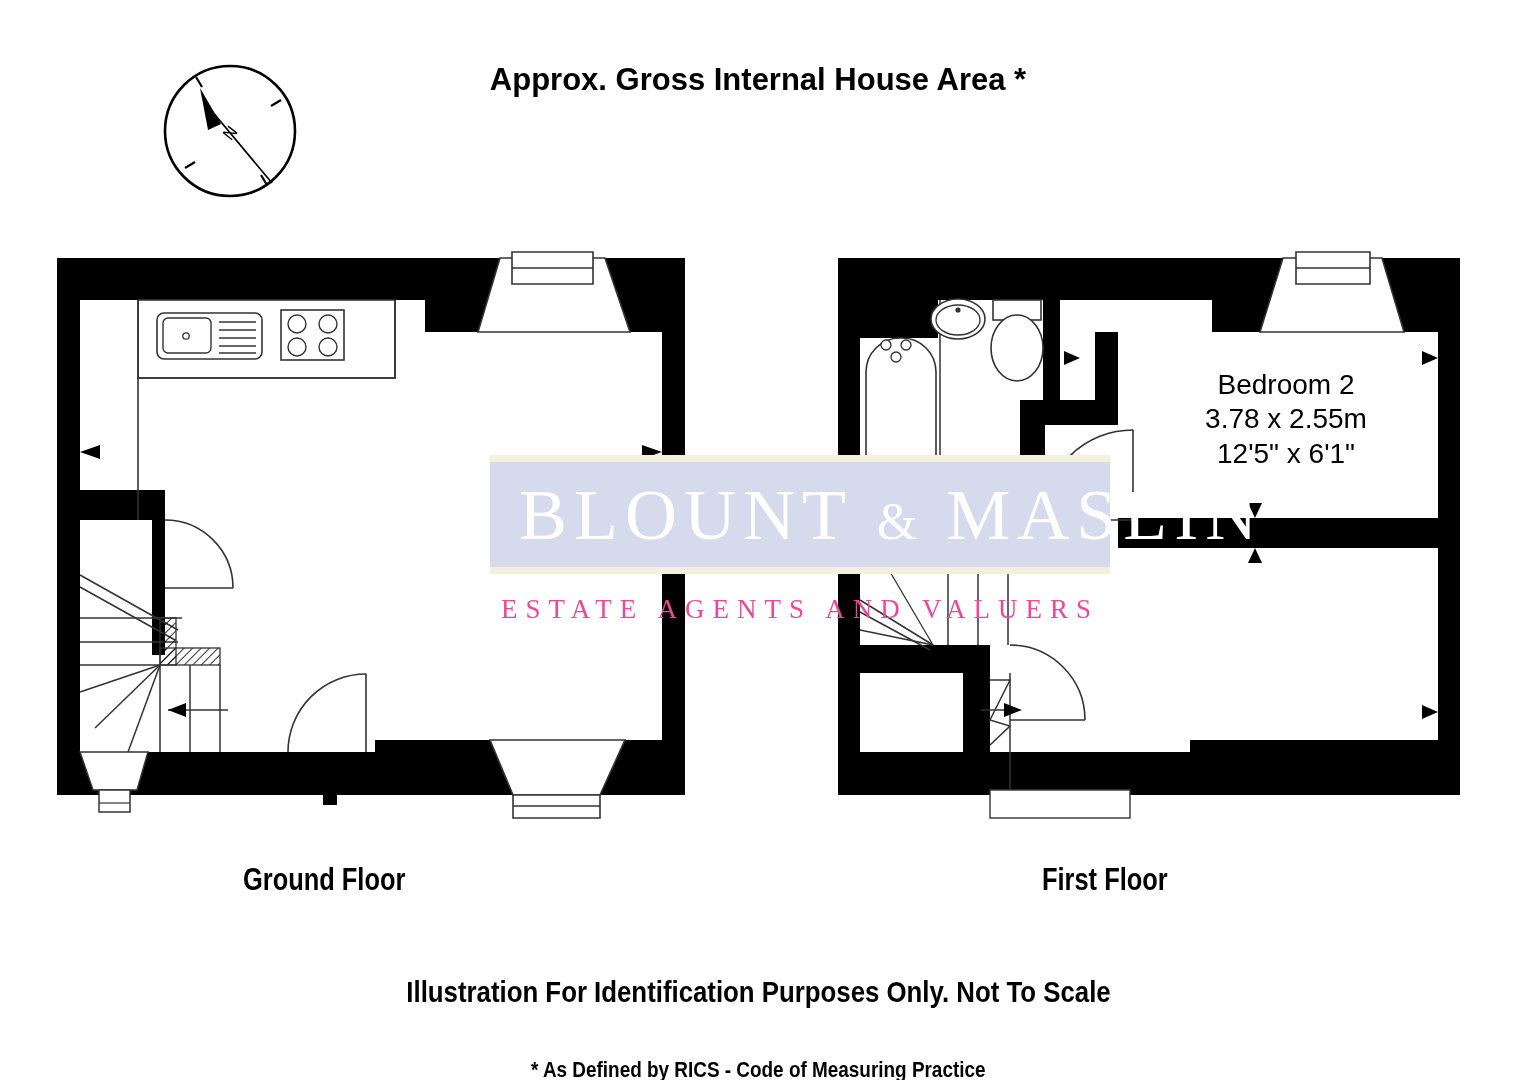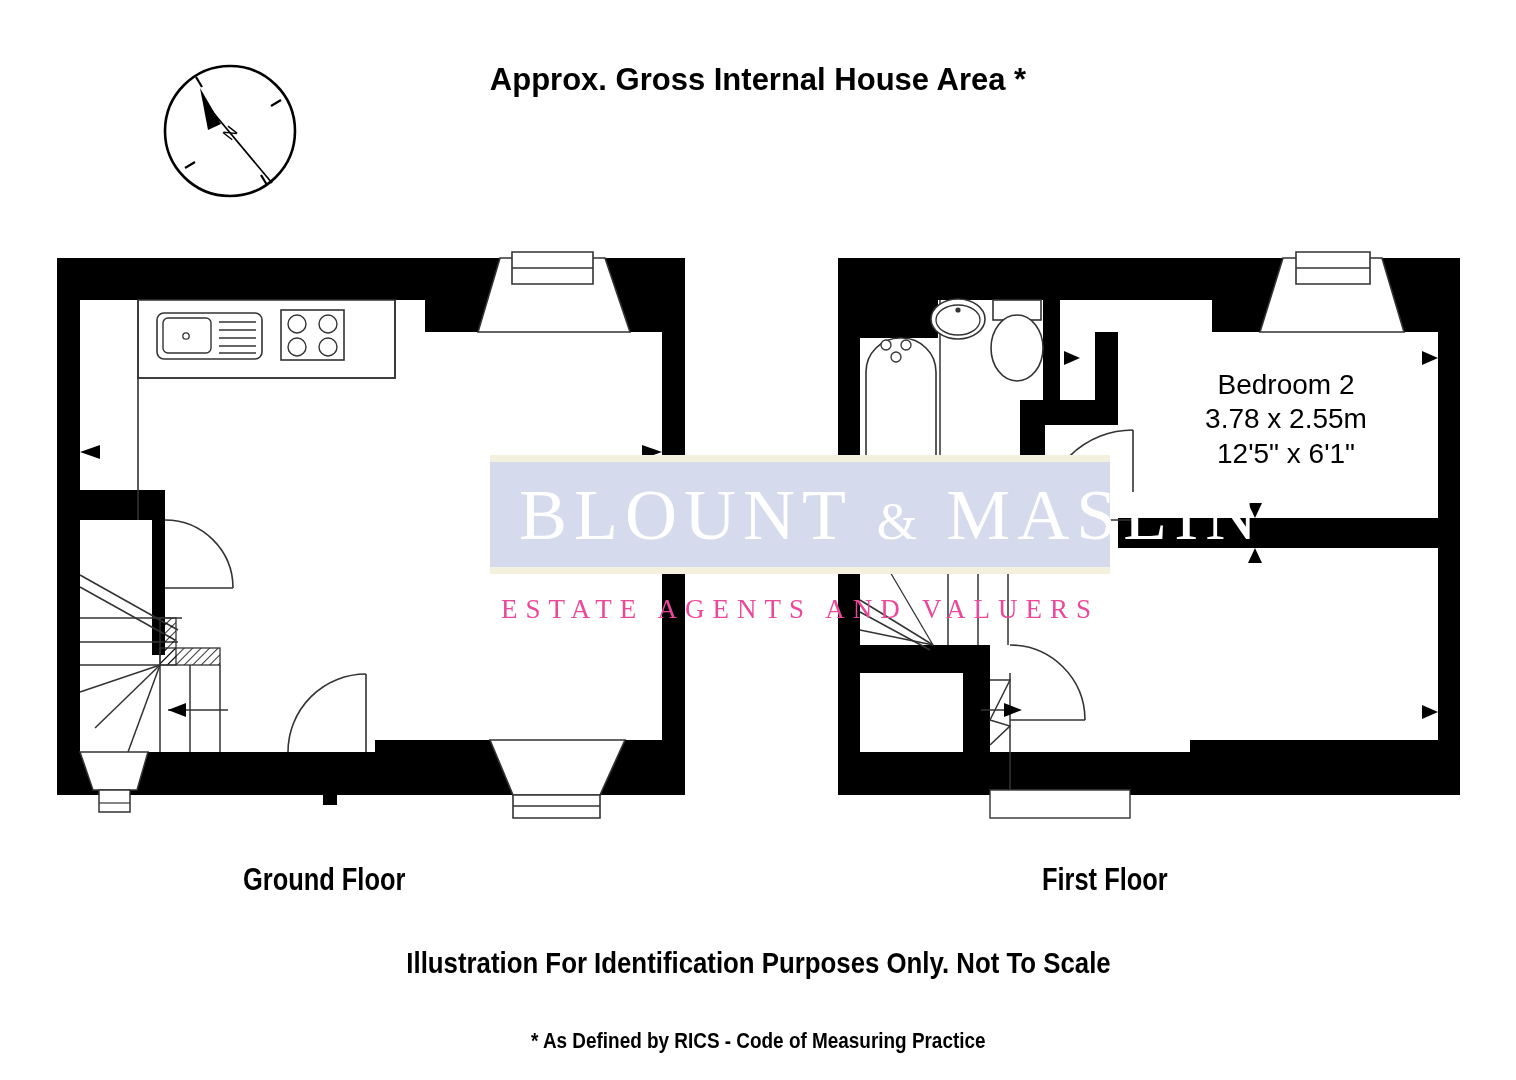--- a/index.html
+++ b/index.html
@@ -53,20 +53,21 @@
   #ground-floor-label { left: 243px; top: 862px; }
   #first-floor-label  { left: 1042px; top: 862px; }
 
   .footer-line {
     position: absolute;
     width: 100%;
     text-align: center;
     font-weight: bold;
     color: #000;
     white-space: nowrap;
+    margin-top: 29px;
   }
   #foot1 { top: 946px; font-size: 30px; }
   #foot2 { top: 1028px; font-size: 22px; }
   .cond { display: inline-block; transform: scaleX(0.86); }
 
   .room-block {
     position: absolute;
     text-align: center;
     color: #000;
     font-size: 28px;

